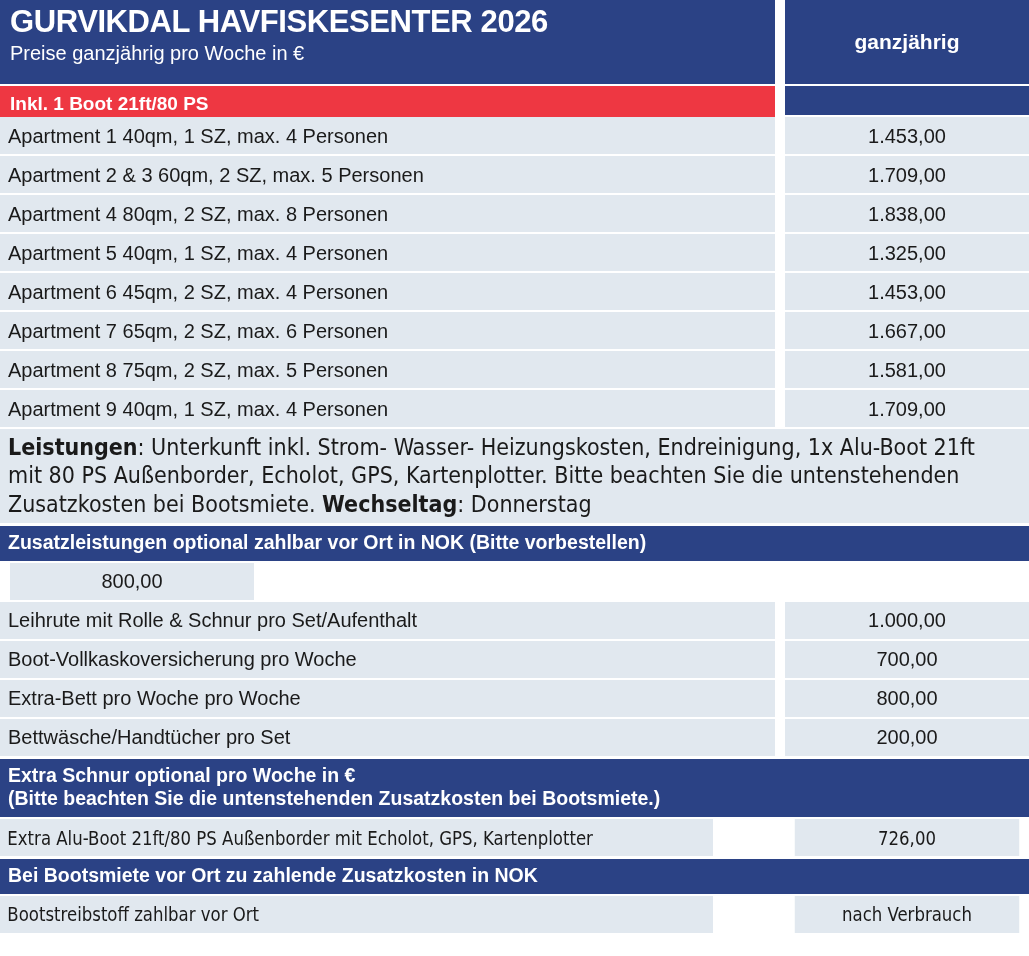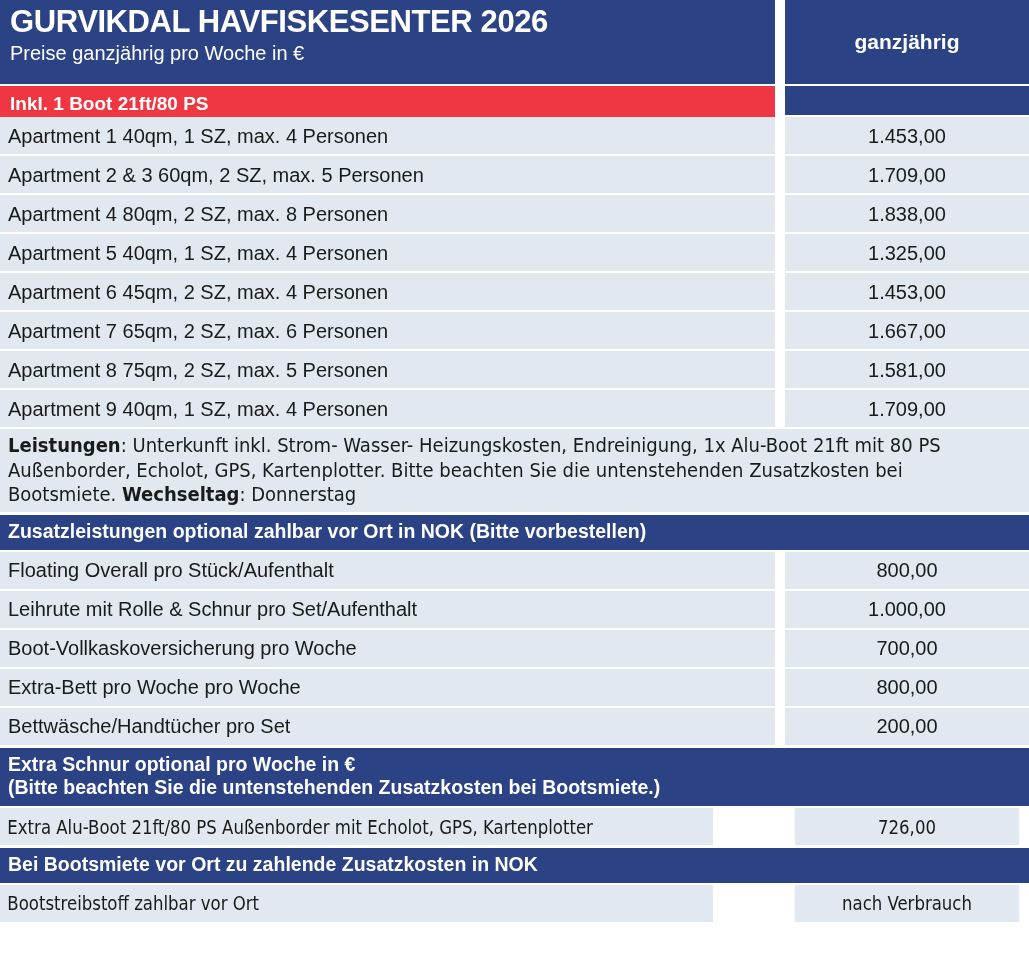--- a/index.html
+++ b/index.html
@@ -126,21 +126,21 @@
   .condensed .cell-value {
     transform-origin: center center;
   }
 
   
   .notes-row { margin-top: 2px; }
   .notes-cell {
     background: #e1e8ef;
     width: 100%;
     padding: 4px 16px 5px 8px;
-    font-size: 20px;
+    font-size: 23px;
     line-height: 1.23;
     font-family: "Liberation Sans Narrow", "DejaVu Sans Condensed", "Liberation Sans", sans-serif;
   }
   .notes-cell b { font-weight: bold; }
 
   
   .section-row { margin-top: 3px; }
   .section-band {
     background: #2b4285;
     color: #ffffff;
@@ -221,21 +221,20 @@
     </div>
   </div>
 
   <div class="row section-row">
     <div class="section-band">
       <span class="line">Zusatzleistungen optional zahlbar vor Ort in NOK (Bitte vorbestellen)</span>
     </div>
   </div>
   <div id="extras-rows">
       <div class="row data-row">
-        <div class="col-left cell-label">Floating Overall pro Stück/Aufenthalt</div>
         <div class="gap"></div>
         <div class="col-right cell-value">800,00</div>
       </div>
       <div class="row data-row">
         <div class="col-left cell-label">Leihrute mit Rolle &amp; Schnur pro Set/Aufenthalt</div>
         <div class="gap"></div>
         <div class="col-right cell-value">1.000,00</div>
       </div>
       <div class="row data-row">
         <div class="col-left cell-label">Boot-Vollkaskoversicherung pro Woche</div>

